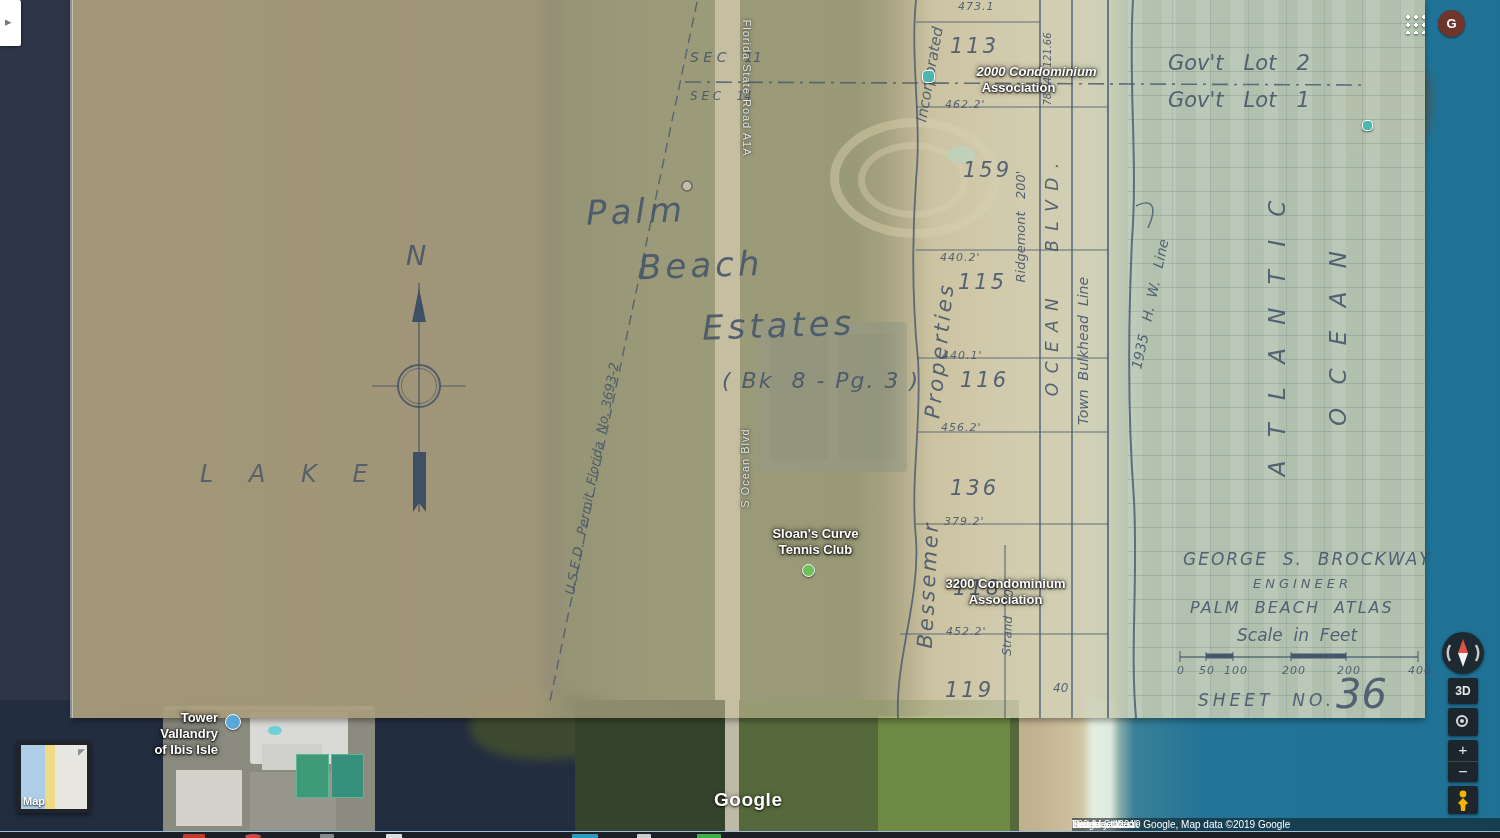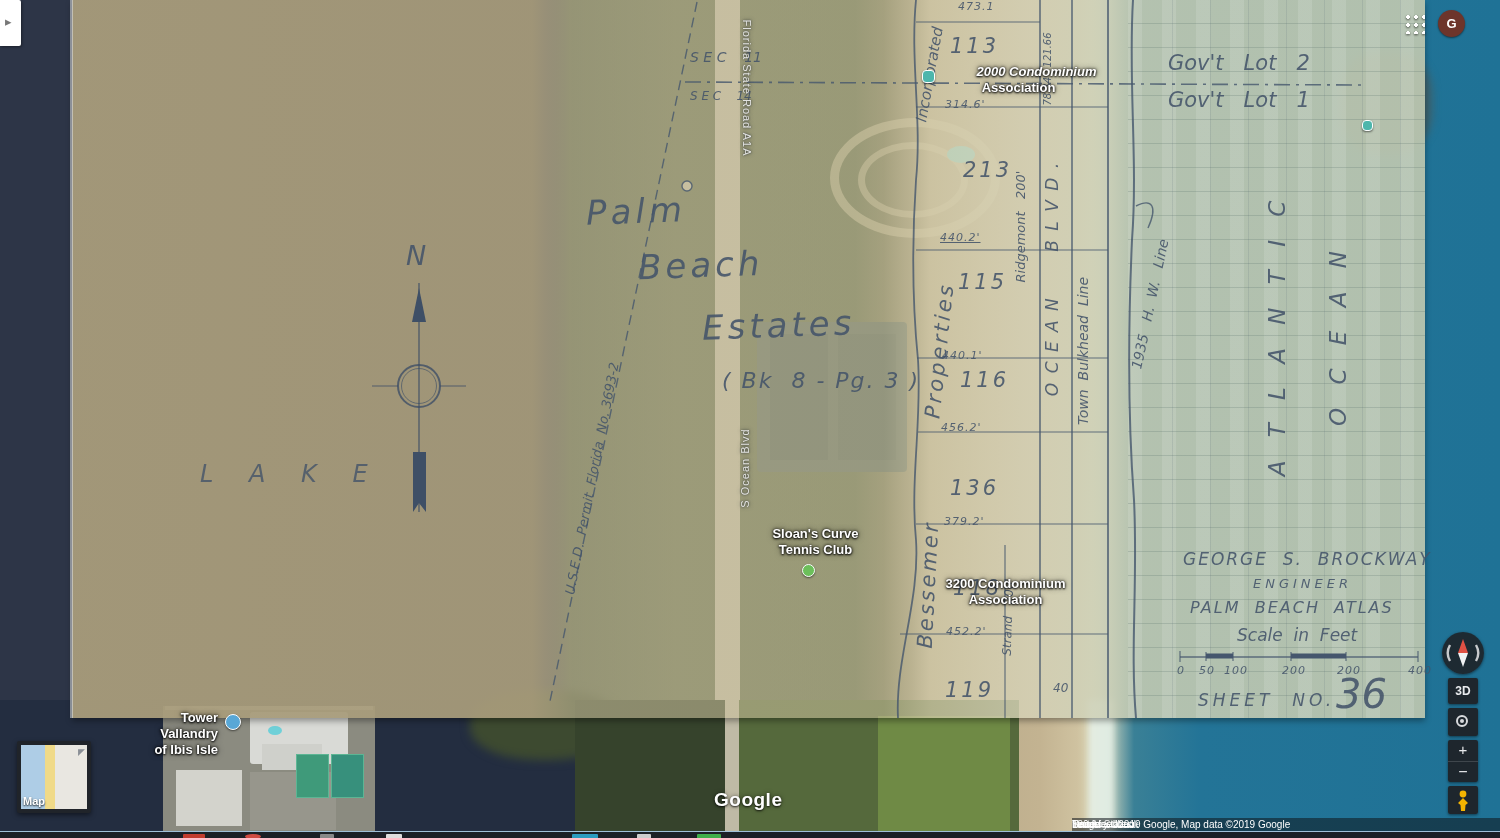--- a/index.html
+++ b/index.html
@@ -203,23 +203,23 @@
   <div class="ink vtx" style="left:953px;top:611px;width:110px;font-size:12px;transform:rotate(-88deg);">Strand   200'</div>
   <div class="ink vtx" style="left:963px;top:344px;width:240px;font-size:14px;">Town  Bulkhead  Line</div>
   <div class="ink vtx" style="left:1055px;top:297px;width:190px;font-size:14px;transform:rotate(-78deg);">1935   H.  W.   Line</div>
   <div class="ink vtx" style="left:855px;top:340px;width:170px;font-size:21px;letter-spacing:3px;transform:rotate(-84deg);">Properties</div>
   <div class="ink vtx" style="left:856px;top:574px;width:145px;font-size:21px;letter-spacing:3px;transform:rotate(-87deg);">Bessemer</div>
   <div class="ink vtx" style="left:850px;top:67px;width:160px;font-size:15px;transform:rotate(-80deg);">Incorporated</div>
   <div class="ink vtx" style="left:382px;top:472px;width:420px;font-size:13px;transform:rotate(-79deg);">U.S.E.D.  Permit  Florida  No. 3693-2</div>
   <div class="ink vtx" style="left:1003px;top:64px;width:90px;font-size:10px;">78.34   121.66</div>
 
   <div class="ink lotnum" style="left:950px;top:36px;">113</div>
-  <div class="ink dim" style="left:945px;top:99px;">314.6'</div>
-  <div class="ink lotnum" style="left:963px;top:160px;">213</div>
-  <div class="ink dim" style="left:940px;top:232px;text-decoration:underline;">440.2'</div>
+  <div class="ink dim" style="left:945px;top:99px;">462.2'</div>
+  <div class="ink lotnum" style="left:963px;top:160px;">159</div>
+  <div class="ink dim" style="left:940px;top:252px;">440.2'</div>
   <div class="ink lotnum" style="left:958px;top:272px;">115</div>
   <div class="ink dim" style="left:942px;top:350px;">440.1'</div>
   <div class="ink lotnum" style="left:960px;top:370px;">116</div>
   <div class="ink dim" style="left:941px;top:422px;">456.2'</div>
   <div class="ink lotnum" style="left:950px;top:478px;">136</div>
   <div class="ink dim" style="left:944px;top:516px;">379.2'</div>
   <div class="ink lotnum" style="left:953px;top:578px;">118</div>
   <div class="ink dim" style="left:946px;top:626px;text-align:right;">452.2'</div>
   <div class="ink lotnum" style="left:945px;top:680px;">119</div>
   <div class="ink dim" style="left:958px;top:1px;">473.1</div>

